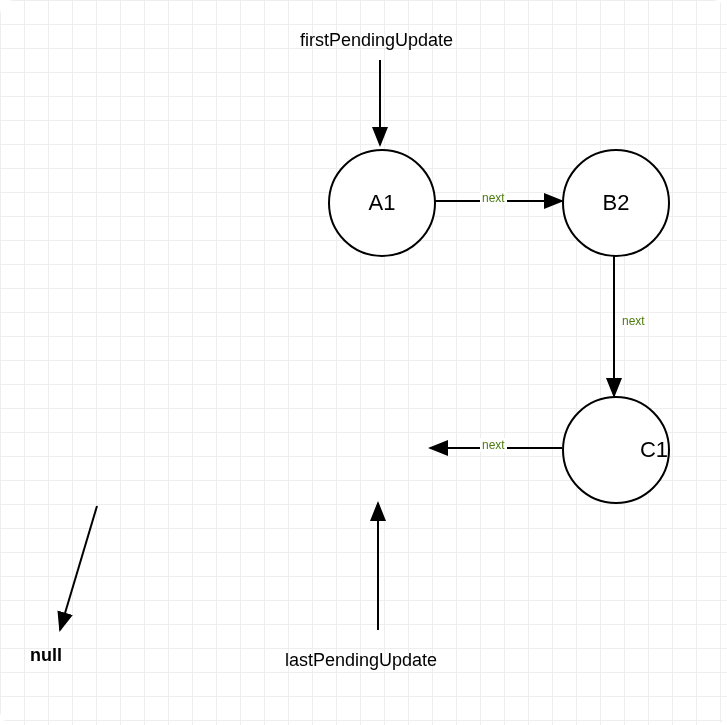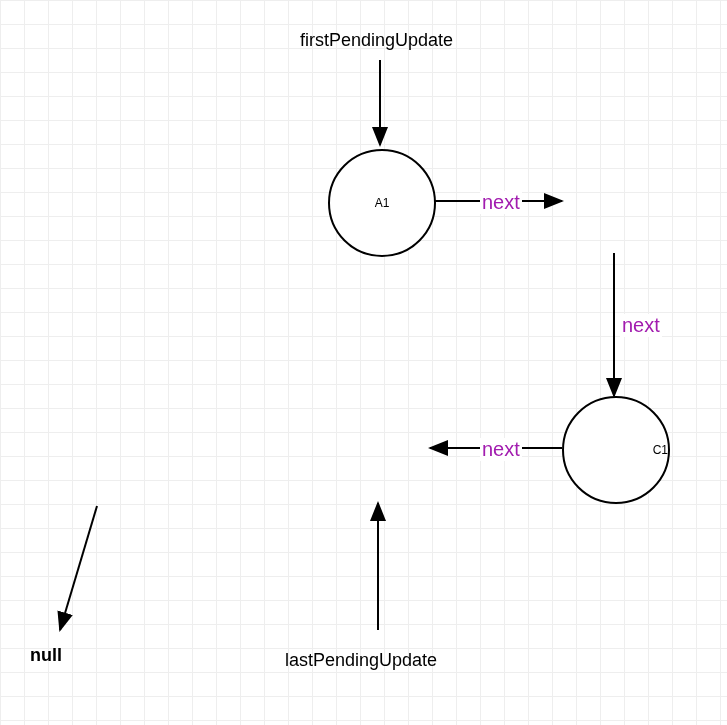--- a/index.html
+++ b/index.html
@@ -11,41 +11,42 @@
     background: #ffffff;
   }
   .canvas {
     position: relative;
     width: 727px;
     height: 725px;
     background-image:
       linear-gradient(to right, #eeeeee 1px, transparent 1px),
       linear-gradient(to bottom, #eeeeee 1px, transparent 1px);
     background-size: 24px 24px;
+    border-radius: 15px;
   }
   .node-circle {
     position: absolute;
     border: 2px solid #000;
     border-radius: 50%;
     background: #ffffff;
     display: flex;
     align-items: center;
     justify-content: center;
-    font-size: 12px;
+    font-size: 22px;
   }
   .caption {
     position: absolute;
     font-size: 18px;
     color: #000;
     white-space: nowrap;
   }
   .edge-label {
     position: absolute;
-    font-size: 20px;
-    color: #a21caf;
+    font-size: 12px;
+    color: #4d7c0f;
     background: #ffffff;
     padding: 0 2px;
   }
   svg.overlay {
     position: absolute;
     left: 0;
     top: 0;
     width: 727px;
     height: 725px;
     pointer-events: none;
@@ -85,20 +86,23 @@
   <div class="edge-label" style="left:480px; top:191px;">next</div>
 
   <div class="edge-label" style="left:620px; top:314px;">next</div>
 
   <div class="edge-label" style="left:480px; top:438px;">next</div>
 
   <div class="node-circle" style="left:328px; top:149px; width:104px; height:104px;">
     <span>A1</span>
   </div>
 
+  <div class="node-circle" style="left:562px; top:149px; width:104px; height:104px;">
+    <span>B2</span>
+  </div>
 
   <div class="node-circle" style="left:562px; top:396px; width:104px; height:104px;justify-content:flex-end;">
     <span>C1</span>
   </div>
 
 
 
 </div>
 
 </body></html>

